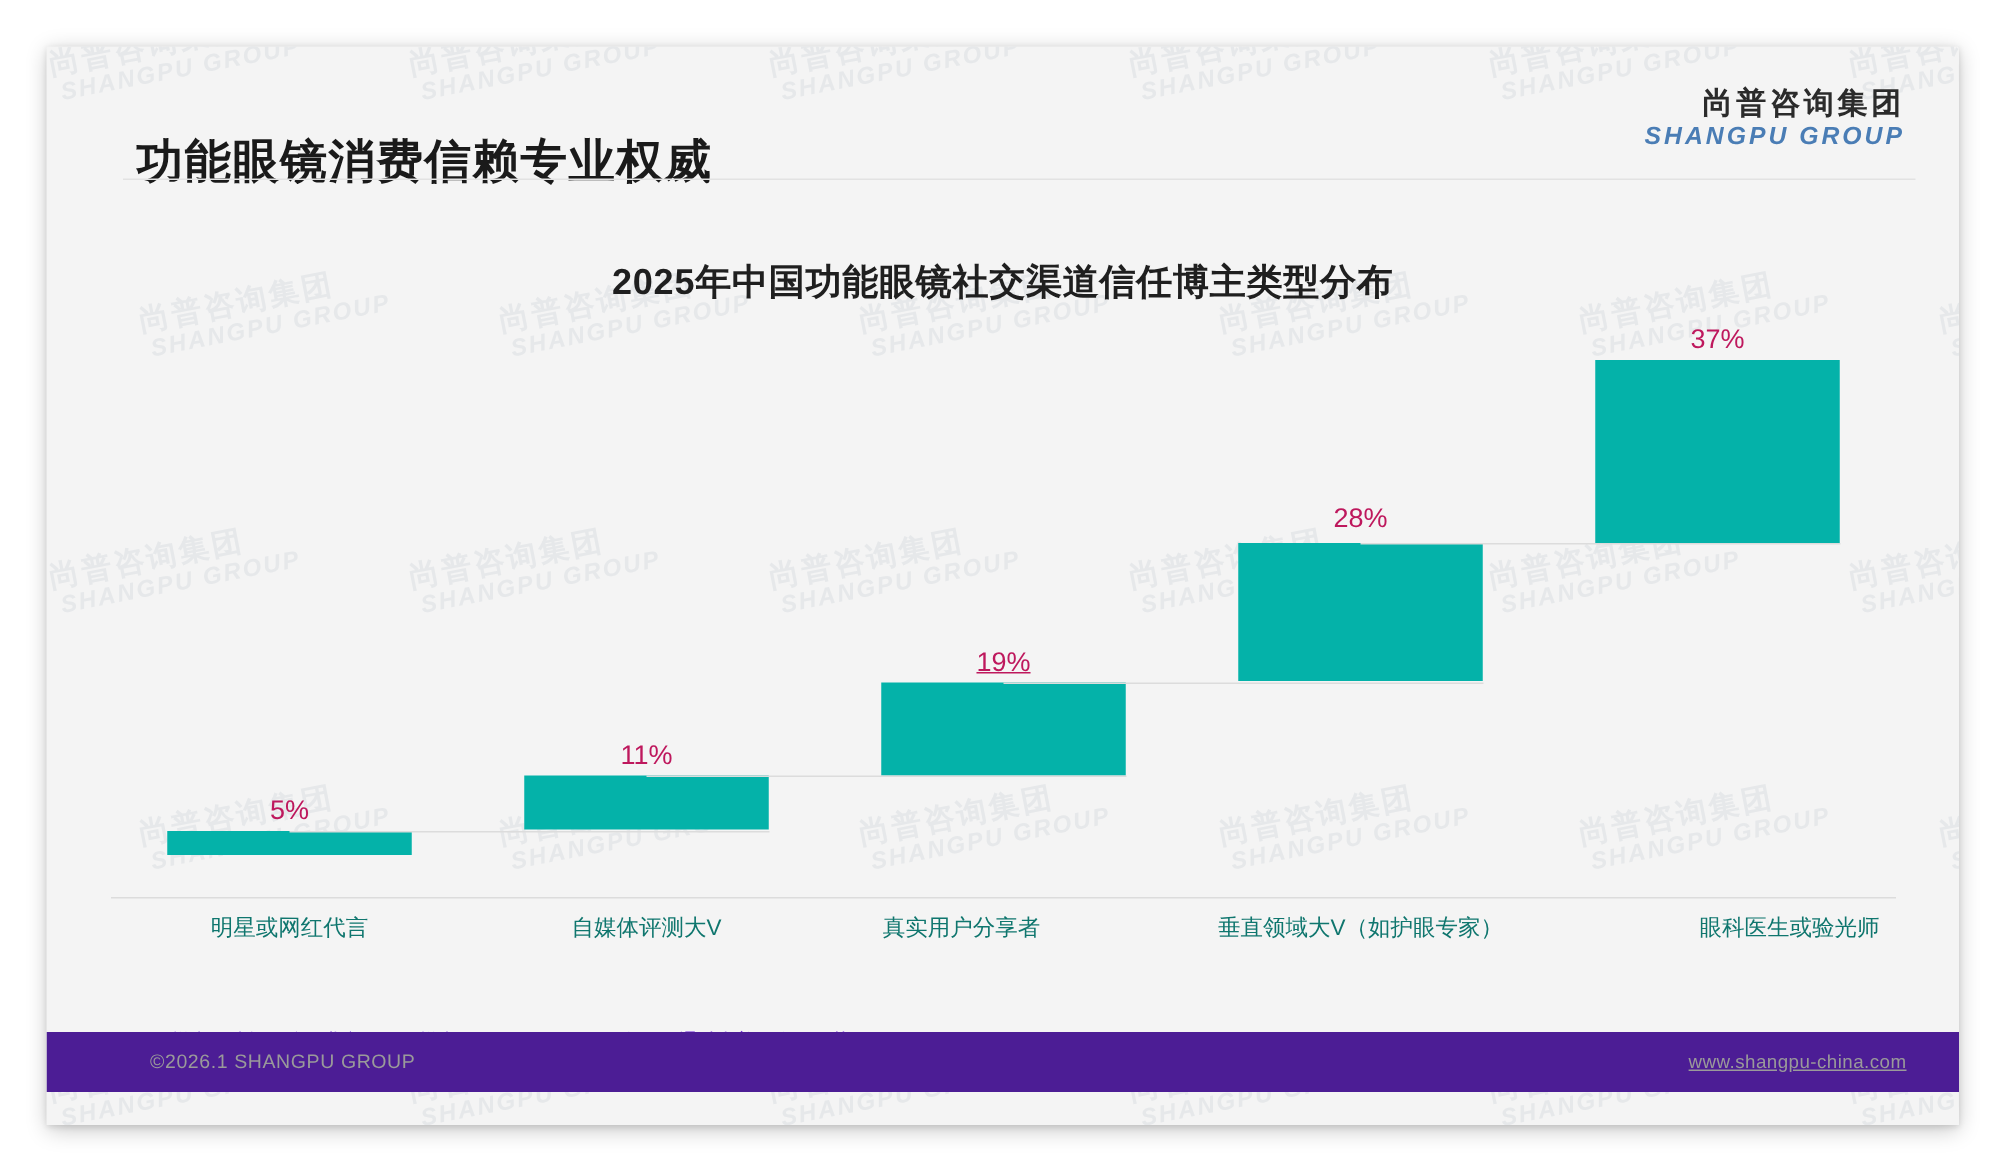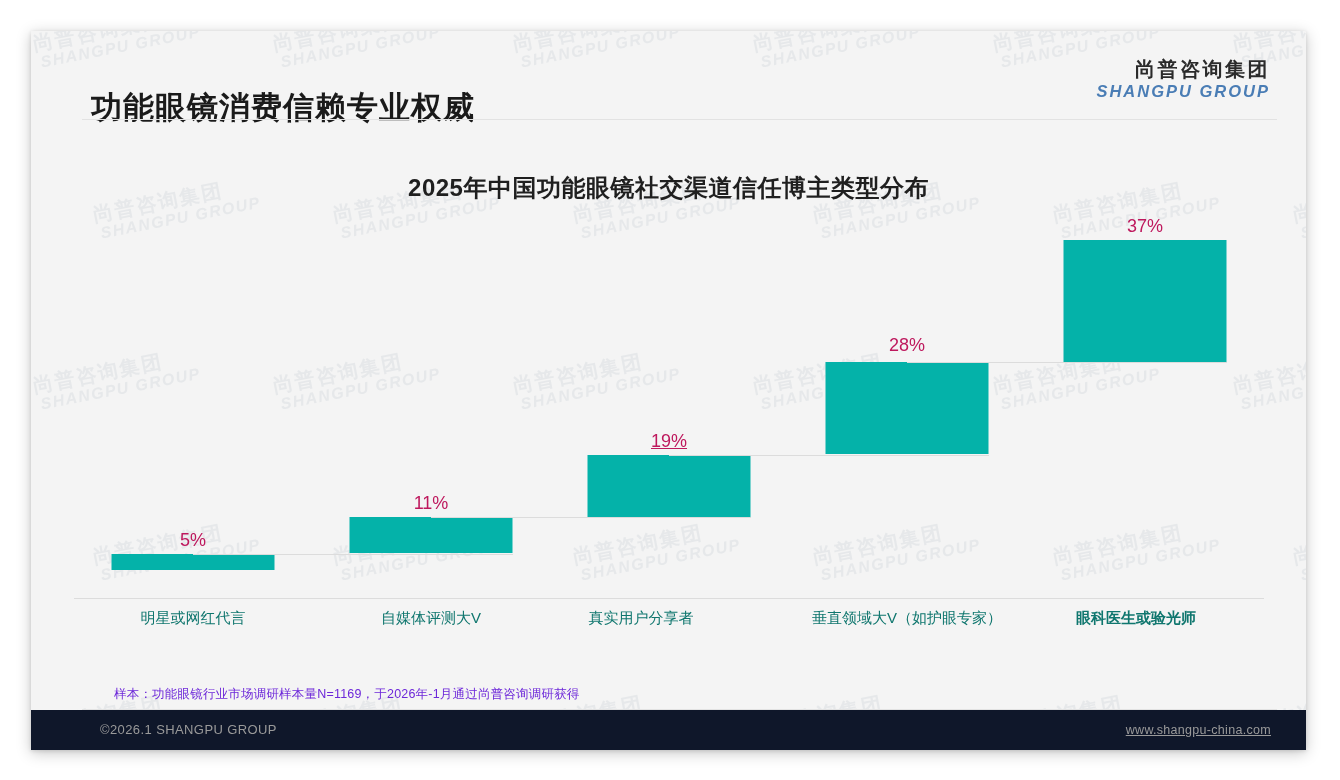--- a/index.html
+++ b/index.html
@@ -199,24 +199,24 @@
     width: 1195px;
     height: 1px;
     background: #e2e2e2;
     z-index: 3;
   }
 
   
   #footer {
     position: absolute;
     left: 0;
-    top: 679px;
+    top: 657px;
     width: 1275px;
     height: 40px;
-    background: #0f172a;
+    background: #4c1d95;
     z-index: 3;
   }
   #copyright {
     position: absolute;
     left: 69px;
     top: 12px;
     font-size: 13px;
     color: #9a9a9a;
     letter-spacing: 0.4px;
   }
@@ -395,21 +395,21 @@
       <div class="wf-connector" style="left: 595px; width: 320px; top: 214.5px; background: rgb(220, 220, 220);"></div>
       <div class="wf-connector" style="left: 833px; width: 320px; top: 122.1px; background: rgb(220, 220, 220);"></div>
     </div>
 
   <div id="axis-line"></div>
   <div id="x-axis">
       <div class="x-tick" style="left: 119px;">明星或网红代言</div>
       <div class="x-tick" style="left: 357px;">自媒体评测大V</div>
       <div class="x-tick" style="left: 567px;">真实用户分享者</div>
       <div class="x-tick" style="left: 833px;">垂直领域大V（如护眼专家）</div>
-      <div class="x-tick" style="left: 1062px; font-weight: bold;">眼科医生或验光师</div>
+      <div class="x-tick" style="left: 1119px;">眼科医生或验光师</div>
     </div>
 
   <div id="footnote">样本：功能眼镜行业市场调研样本量N=1169，于2026年-1月通过尚普咨询调研获得</div>
   <div id="footer-rule"></div>
 
   <div id="footer">
     <div id="copyright">©2026.1 SHANGPU GROUP</div>
     <div id="website">www.shangpu-china.com</div>
   </div>
 

